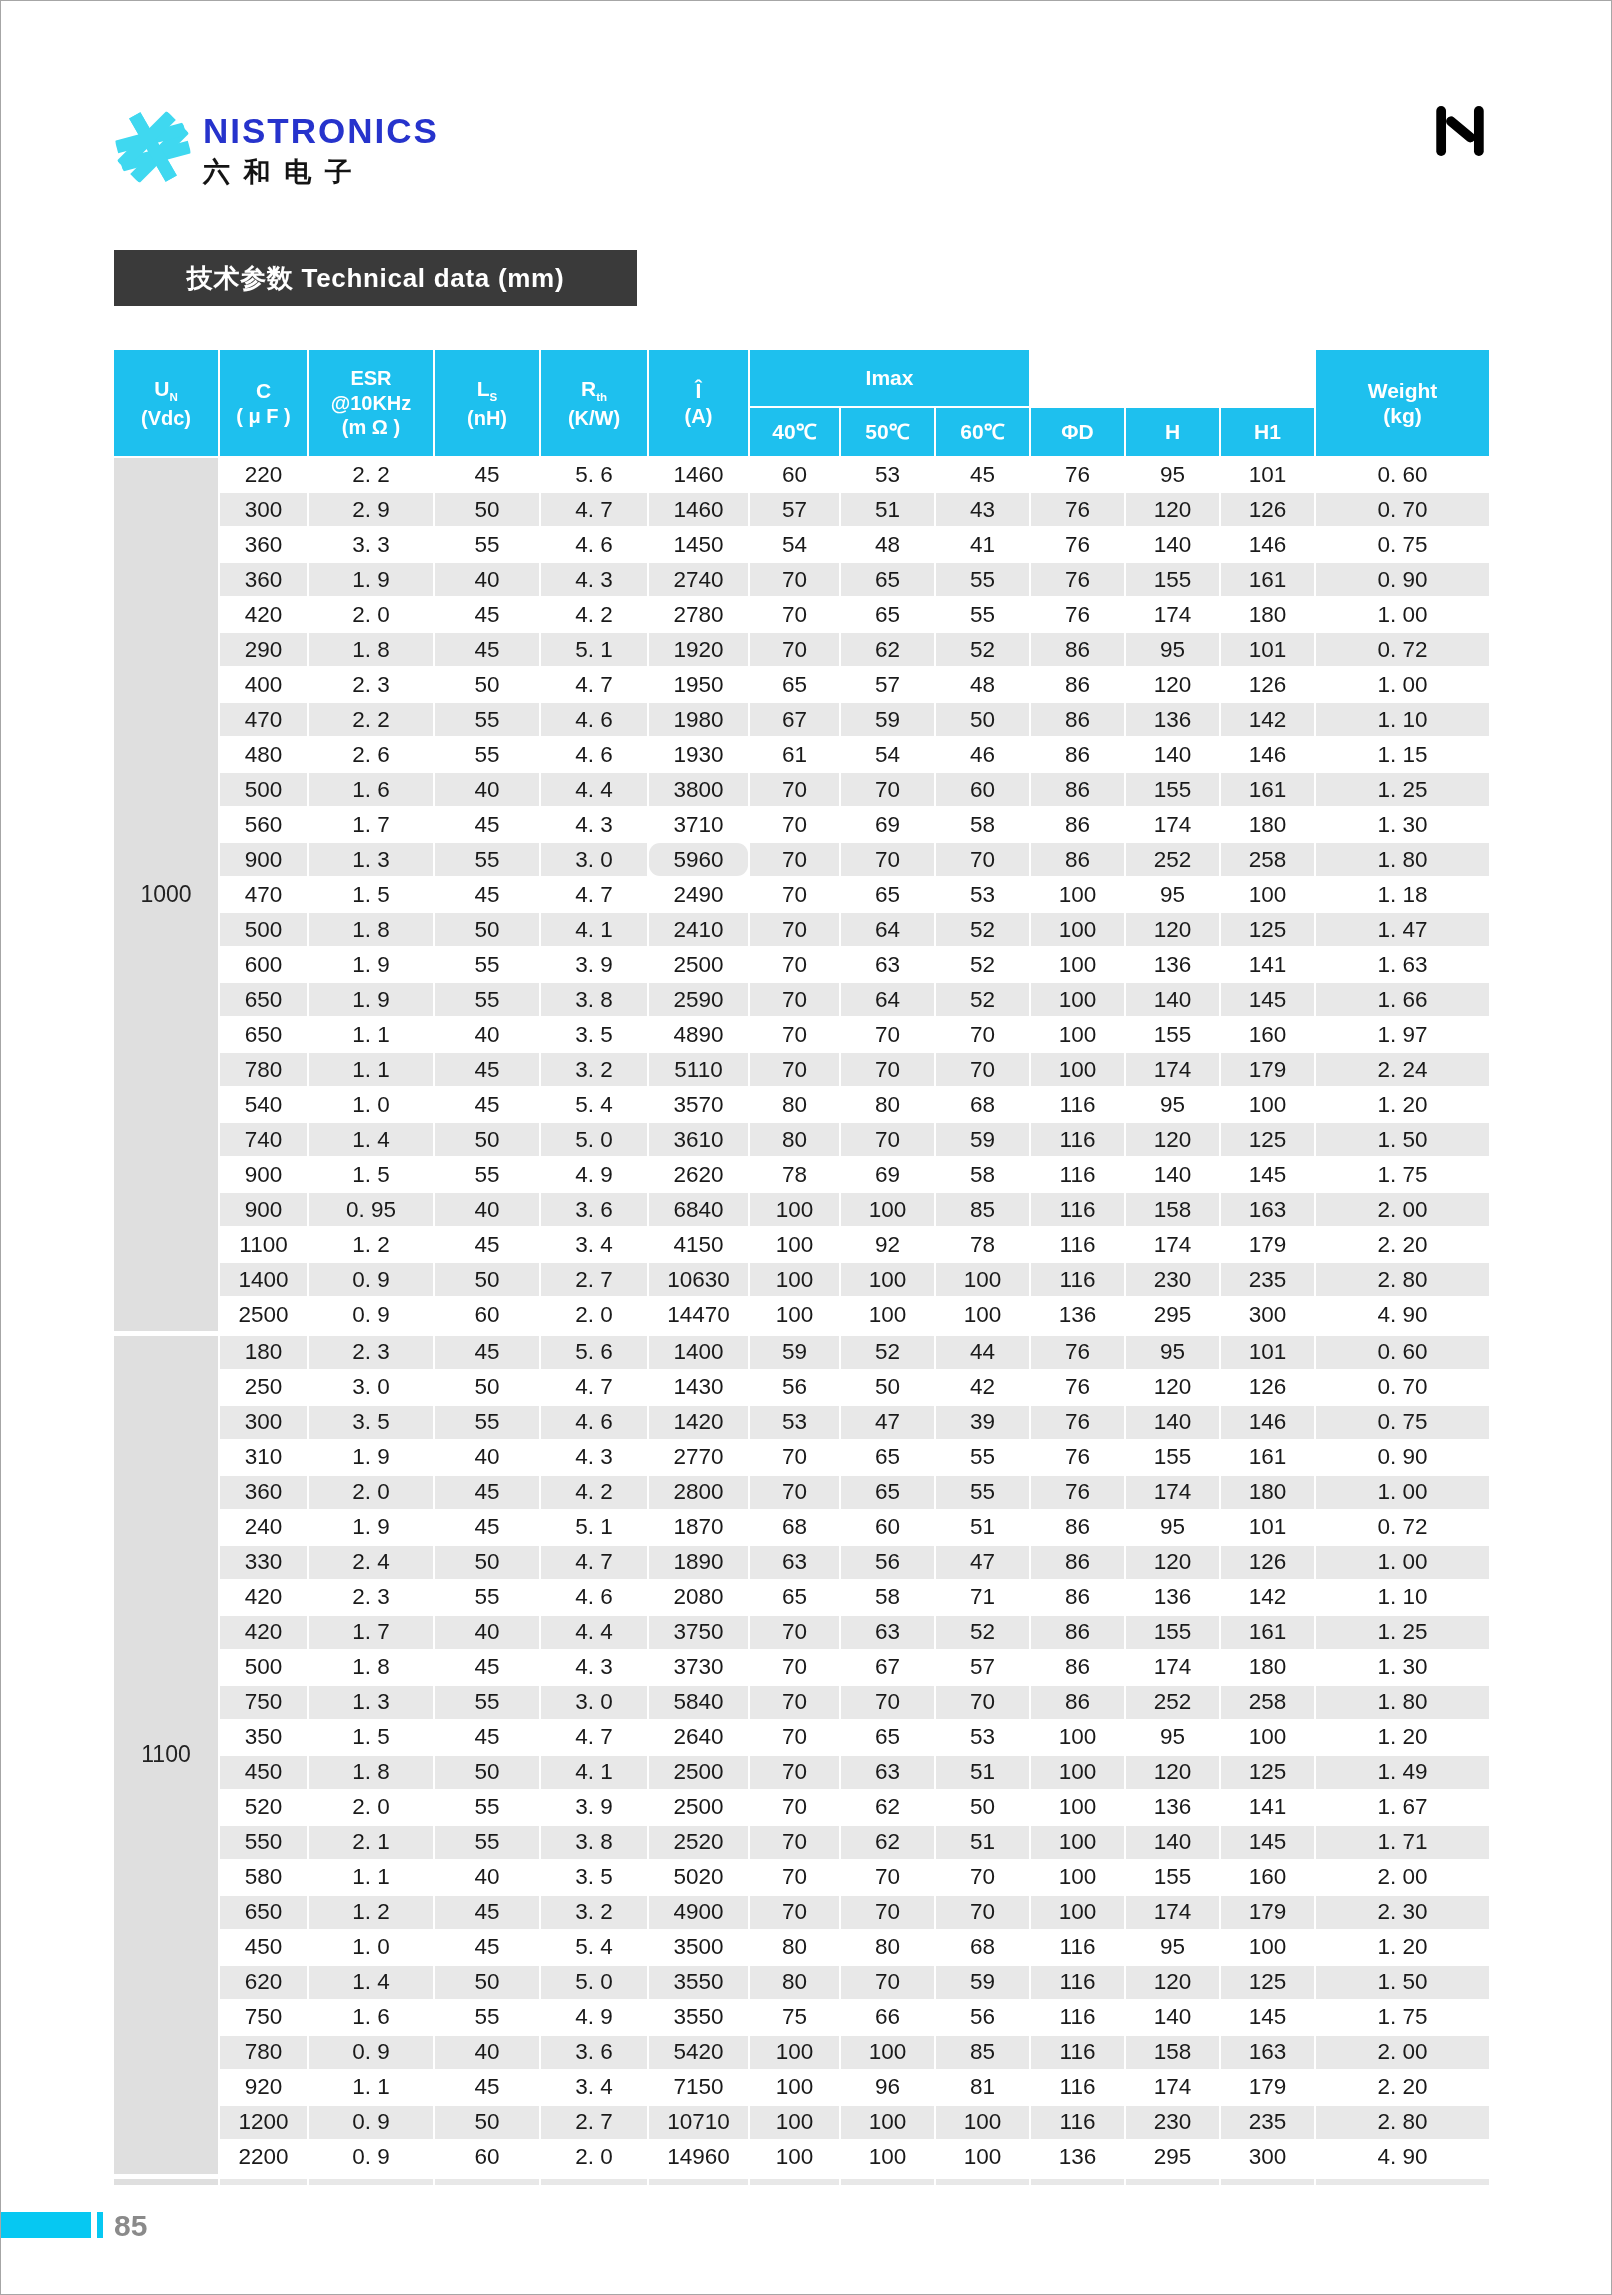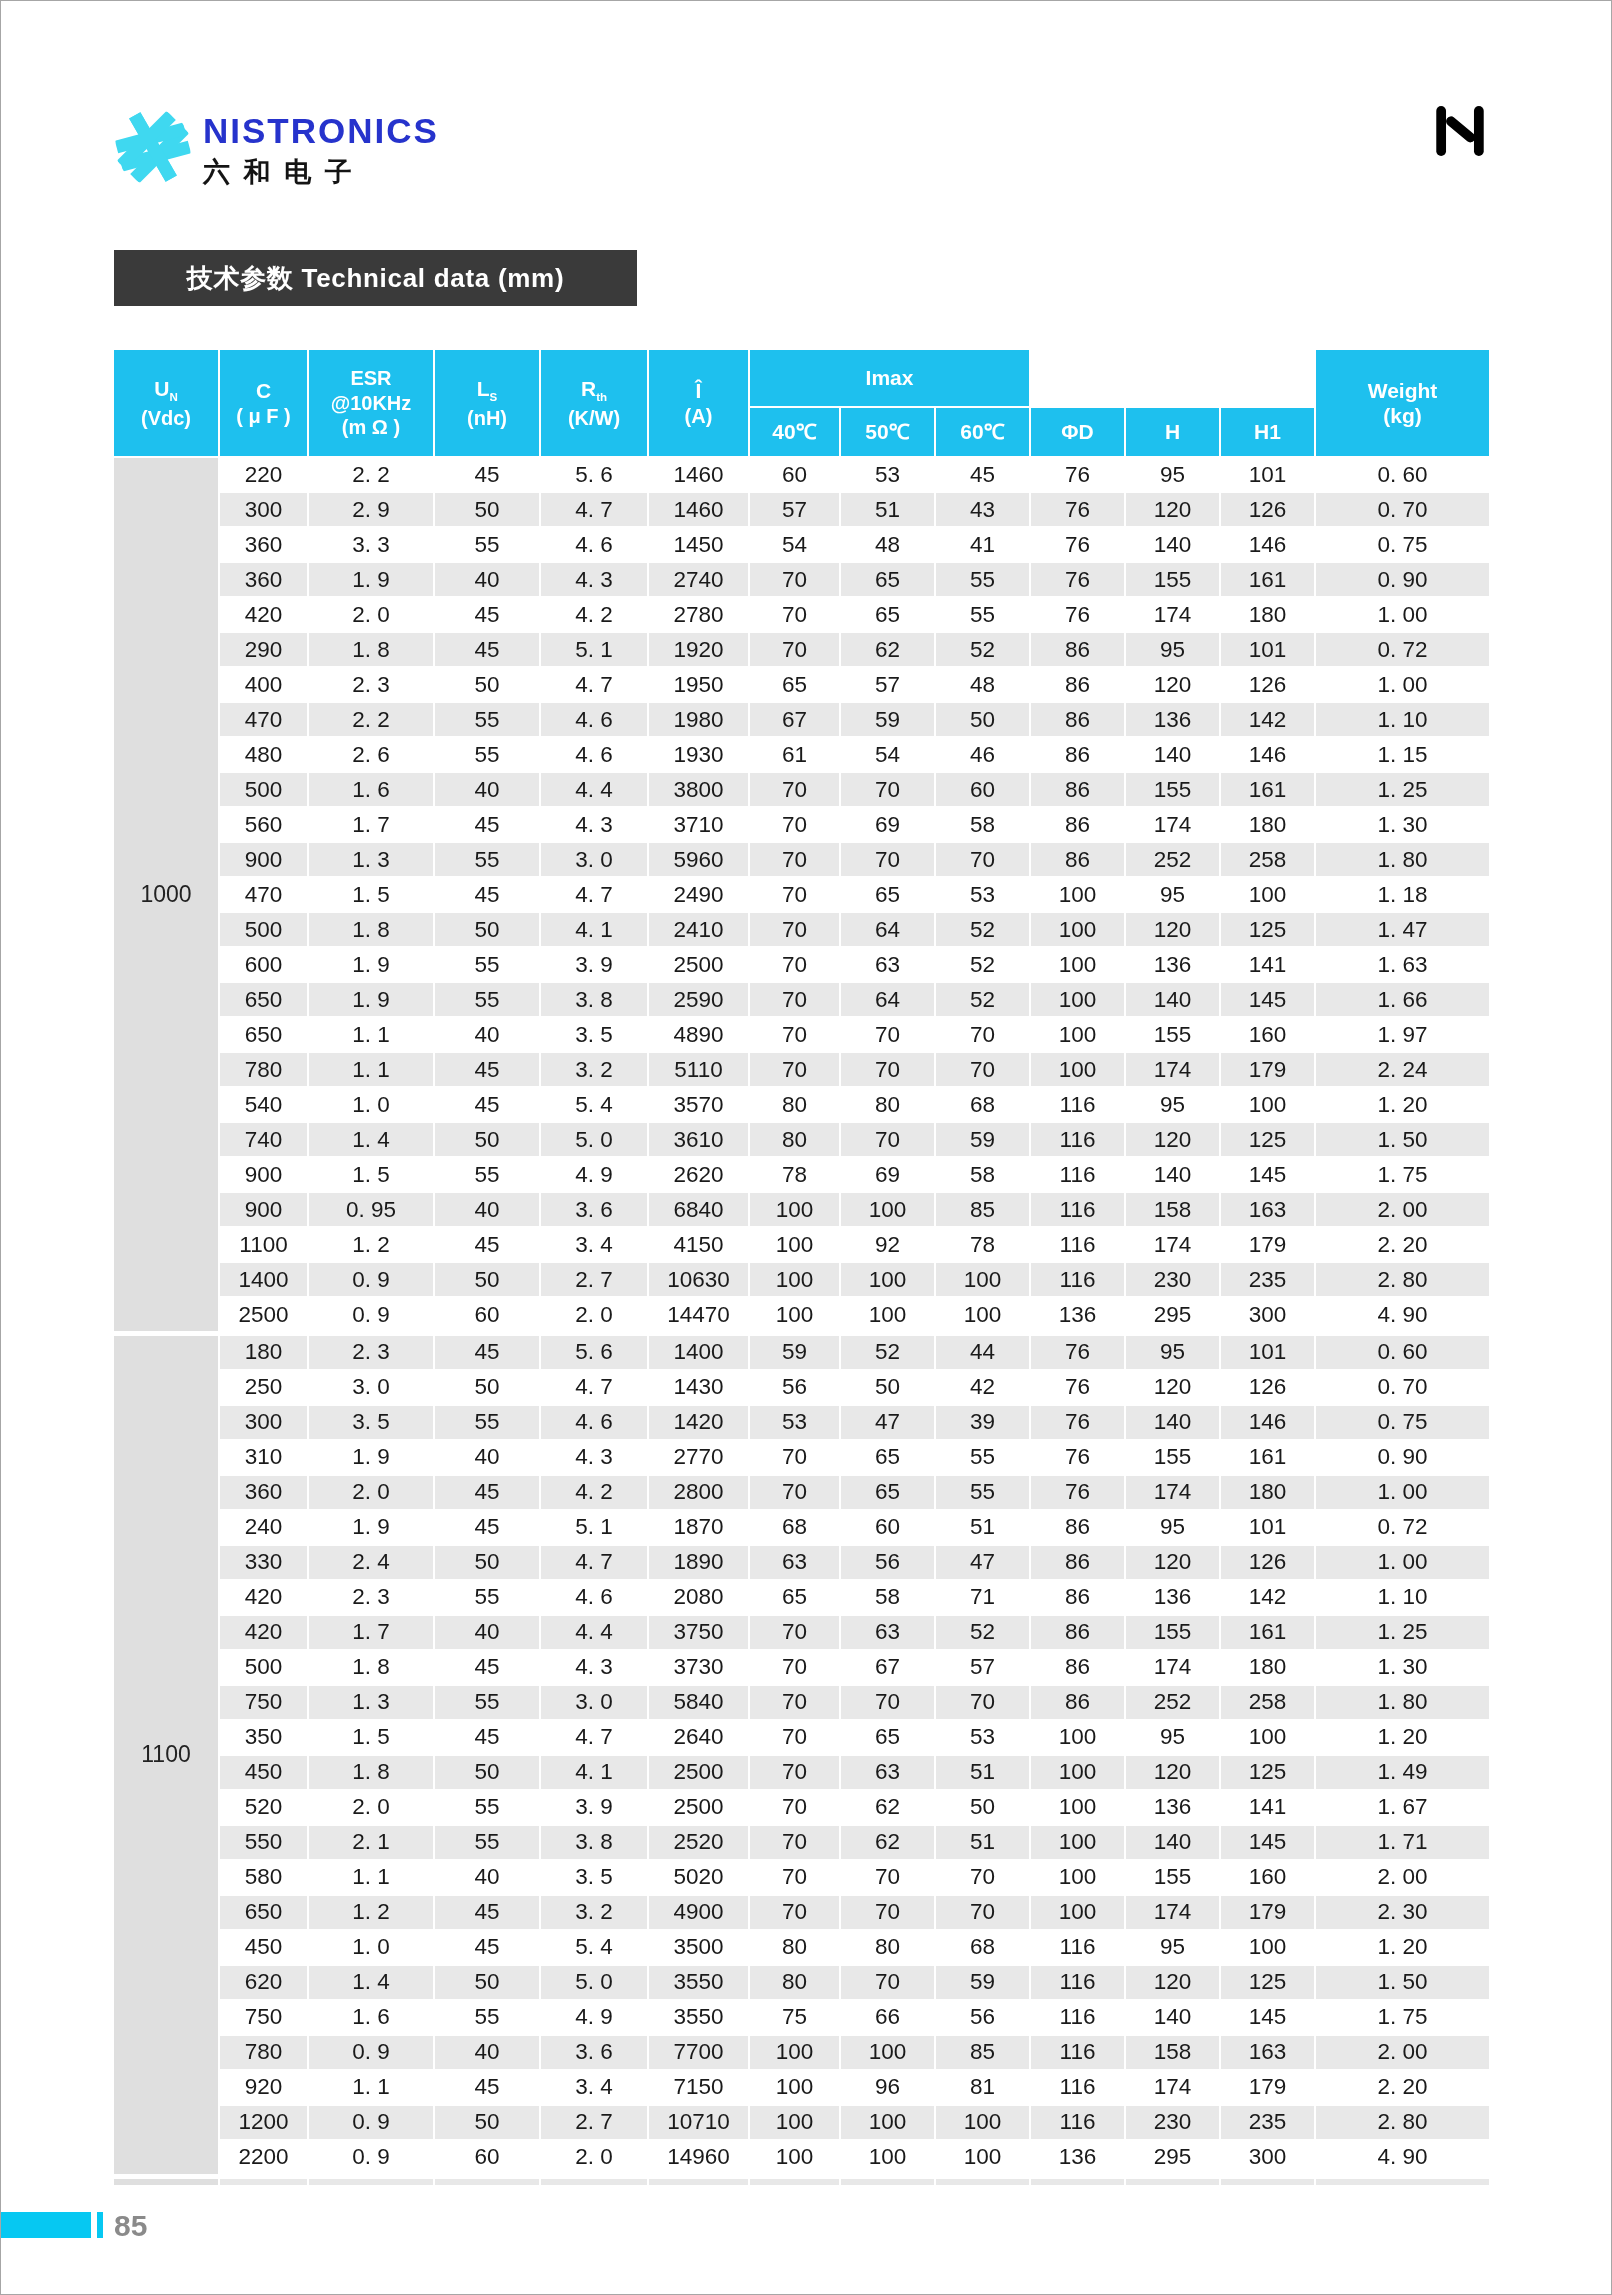--- a/index.html
+++ b/index.html
@@ -254,21 +254,21 @@
         <div class="gcell dcell" style="grid-area: 11 / 8;">69</div>
         <div class="gcell dcell" style="grid-area: 11 / 9;">58</div>
         <div class="gcell dcell" style="grid-area: 11 / 10;">86</div>
         <div class="gcell dcell" style="grid-area: 11 / 11;">174</div>
         <div class="gcell dcell" style="grid-area: 11 / 12;">180</div>
         <div class="gcell dcell" style="grid-area: 11 / 13;">1. 30</div>
         <div class="gcell dcell alt" style="grid-area: 12 / 2;">900</div>
         <div class="gcell dcell alt" style="grid-area: 12 / 3;">1. 3</div>
         <div class="gcell dcell alt" style="grid-area: 12 / 4;">55</div>
         <div class="gcell dcell alt" style="grid-area: 12 / 5;">3. 0</div>
-        <div class="gcell dcell alt" style="grid-area: 12 / 6;">5960</div>
+        <div class="gcell dcell alt" style="grid-area: 12 / 6; border-radius: 11px;">5960</div>
         <div class="gcell dcell alt" style="grid-area: 12 / 7;">70</div>
         <div class="gcell dcell alt" style="grid-area: 12 / 8;">70</div>
         <div class="gcell dcell alt" style="grid-area: 12 / 9;">70</div>
         <div class="gcell dcell alt" style="grid-area: 12 / 10;">86</div>
         <div class="gcell dcell alt" style="grid-area: 12 / 11;">252</div>
         <div class="gcell dcell alt" style="grid-area: 12 / 12;">258</div>
         <div class="gcell dcell alt" style="grid-area: 12 / 13;">1. 80</div>
         <div class="gcell dcell" style="grid-area: 13 / 2;">470</div>
         <div class="gcell dcell" style="grid-area: 13 / 3;">1. 5</div>
         <div class="gcell dcell" style="grid-area: 13 / 4;">45</div>
@@ -665,21 +665,21 @@
         <div class="gcell dcell" style="grid-area: 20 / 8;">66</div>
         <div class="gcell dcell" style="grid-area: 20 / 9;">56</div>
         <div class="gcell dcell" style="grid-area: 20 / 10;">116</div>
         <div class="gcell dcell" style="grid-area: 20 / 11;">140</div>
         <div class="gcell dcell" style="grid-area: 20 / 12;">145</div>
         <div class="gcell dcell" style="grid-area: 20 / 13;">1. 75</div>
         <div class="gcell dcell alt" style="grid-area: 21 / 2;">780</div>
         <div class="gcell dcell alt" style="grid-area: 21 / 3;">0. 9</div>
         <div class="gcell dcell alt" style="grid-area: 21 / 4;">40</div>
         <div class="gcell dcell alt" style="grid-area: 21 / 5;">3. 6</div>
-        <div class="gcell dcell alt" style="grid-area: 21 / 6;">7700</div>
+        <div class="gcell dcell alt" style="grid-area: 21 / 6;">5420</div>
         <div class="gcell dcell alt" style="grid-area: 21 / 7;">100</div>
         <div class="gcell dcell alt" style="grid-area: 21 / 8;">100</div>
         <div class="gcell dcell alt" style="grid-area: 21 / 9;">85</div>
         <div class="gcell dcell alt" style="grid-area: 21 / 10;">116</div>
         <div class="gcell dcell alt" style="grid-area: 21 / 11;">158</div>
         <div class="gcell dcell alt" style="grid-area: 21 / 12;">163</div>
         <div class="gcell dcell alt" style="grid-area: 21 / 13;">2. 00</div>
         <div class="gcell dcell" style="grid-area: 22 / 2;">920</div>
         <div class="gcell dcell" style="grid-area: 22 / 3;">1. 1</div>
         <div class="gcell dcell" style="grid-area: 22 / 4;">45</div>

